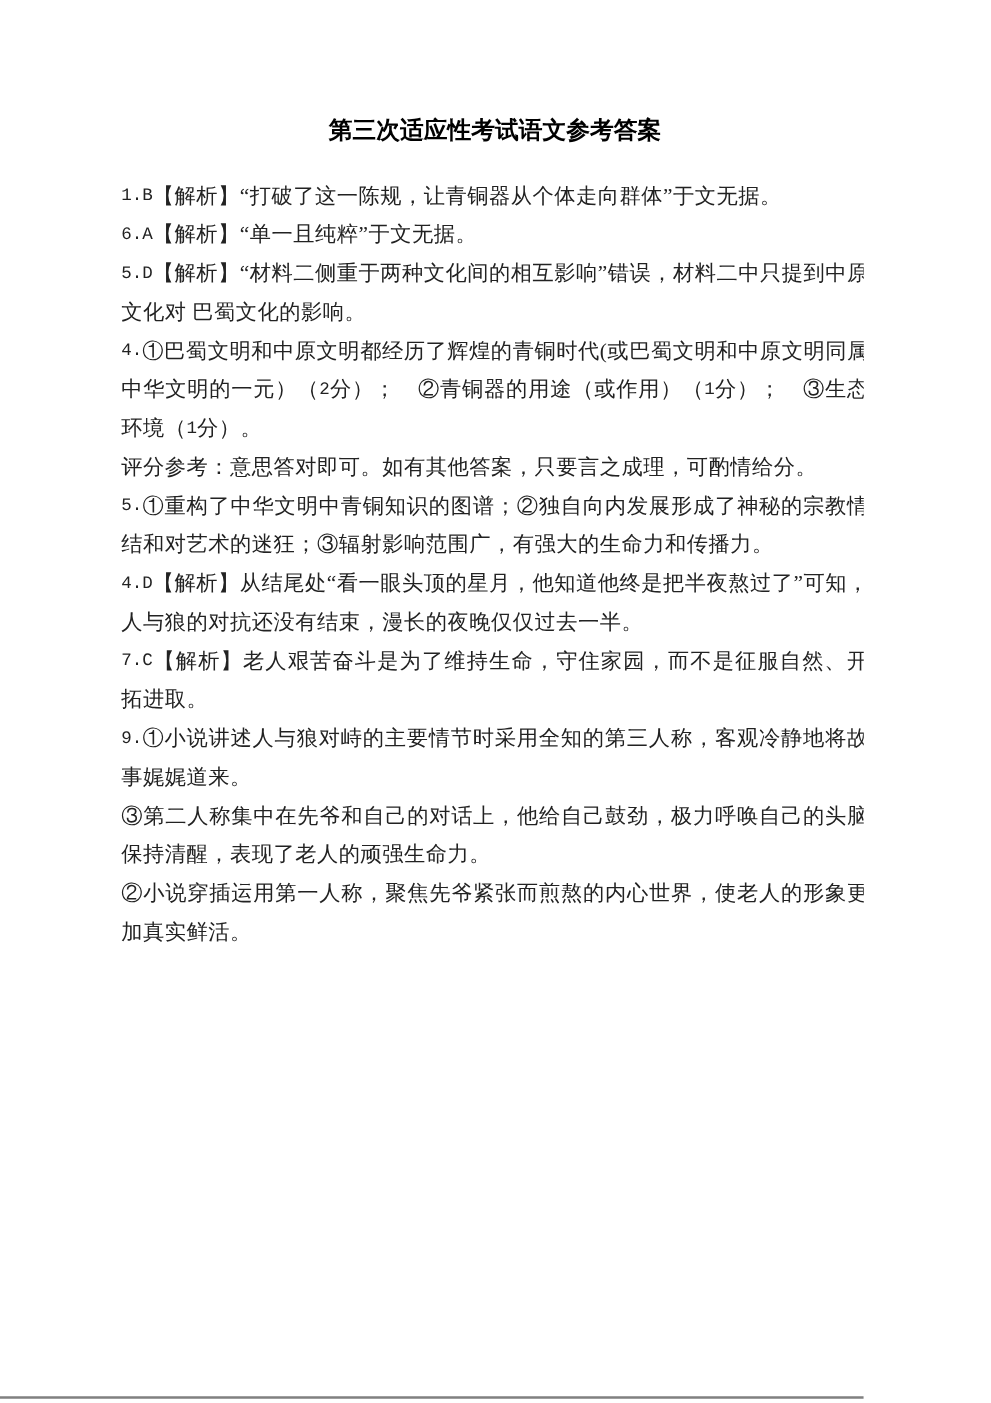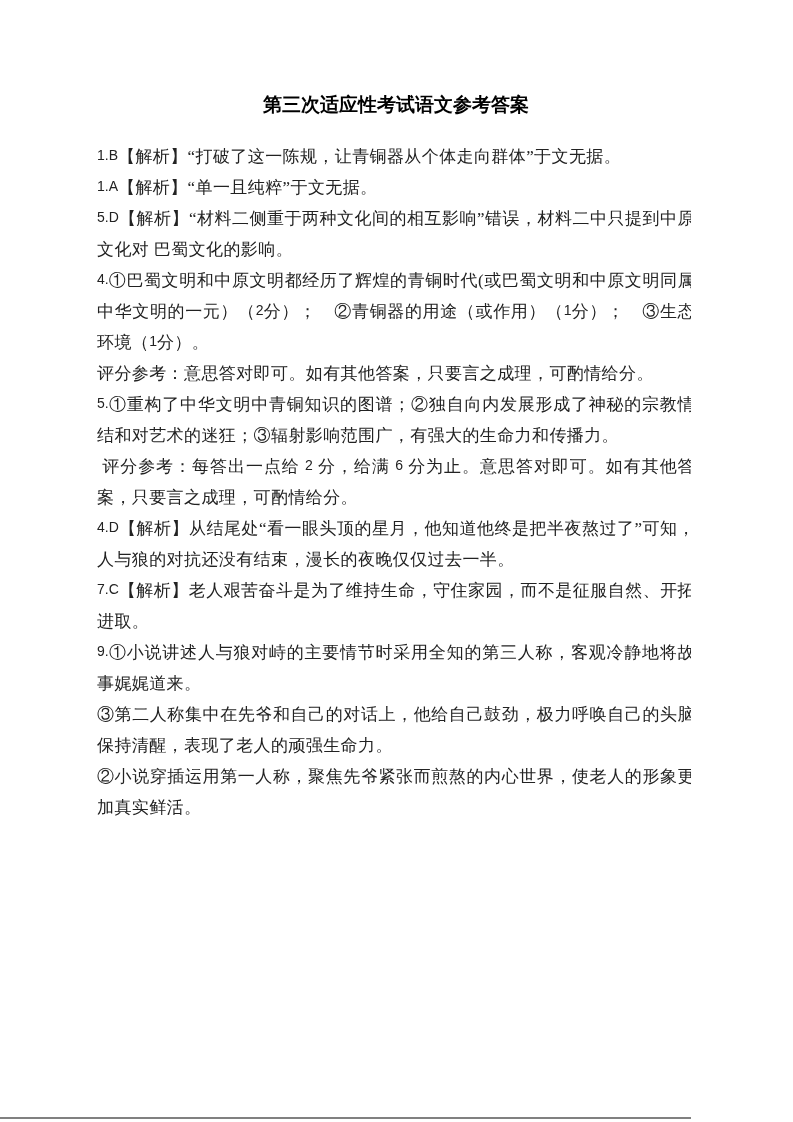--- a/index.html
+++ b/index.html
@@ -30,21 +30,21 @@
   .para {
     margin: 0;
     font-size: 17px;
     line-height: 31px;
     letter-spacing: 0.4px;
     text-align: justify;
     text-justify: inter-ideograph;
     word-break: break-all;
   }
   .latin {
-    font-family: Liberation Sans, sans-serif;
+    font-family: Liberation Mono, monospace;
     font-size: 14px;
     line-height: 1;
     vertical-align: 2px;
     letter-spacing: 0;
   }
   .page-boundary-line {
     position: absolute;
     left: 0;
     right: 0;
     bottom: 3px;
@@ -53,26 +53,25 @@
   }
 </style>
 </head>
 <body>
 
 <div class="page">
   <div class="doc">
     <h1 class="title">第三次适应性考试语文参考答案</h1>
     <div>
         <p class="para"><span class="latin">1.B</span>【解析】“打破了这一陈规，让青铜器从个体走向群体”于文无据。</p>
-        <p class="para"><span class="latin">1.A</span>【解析】“单一且纯粹”于文无据。</p>
+        <p class="para"><span class="latin">6.A</span>【解析】“单一且纯粹”于文无据。</p>
         <p class="para"><span class="latin">5.D</span>【解析】“材料二侧重于两种文化间的相互影响”错误，材料二中只提到中原文化对 巴蜀文化的影响。</p>
         <p class="para"><span class="latin">4.</span>①巴蜀文明和中原文明都经历了辉煌的青铜时代(或巴蜀文明和中原文明同属中华文明的一元）（<span class="latin">2</span>分）；　②青铜器的用途（或作用）（<span class="latin">1</span>分）；　③生态环境（<span class="latin">1</span>分）。</p>
         <p class="para">评分参考：意思答对即可。如有其他答案，只要言之成理，可酌情给分。</p>
         <p class="para"><span class="latin">5.</span>①重构了中华文明中青铜知识的图谱；②独自向内发展形成了神秘的宗教情结和对艺术的迷狂；③辐射影响范围广，有强大的生命力和传播力。</p>
-        <p class="para">&nbsp;评分参考：每答出一点给 <span class="latin">2</span> 分，给满 <span class="latin">6</span> 分为止。意思答对即可。如有其他答案，只要言之成理，可酌情给分。</p>
         <p class="para"><span class="latin">4.D</span>【解析】从结尾处“看一眼头顶的星月，他知道他终是把半夜熬过了”可知，人与狼的对抗还没有结束，漫长的夜晚仅仅过去一半。</p>
         <p class="para"><span class="latin">7.C</span>【解析】老人艰苦奋斗是为了维持生命，守住家园，而不是征服自然、开拓进取。</p>
         <p class="para"><span class="latin">9.</span>①小说讲述人与狼对峙的主要情节时采用全知的第三人称，客观冷静地将故事娓娓道来。</p>
         <p class="para">③第二人称集中在先爷和自己的对话上，他给自己鼓劲，极力呼唤自己的头脑保持清醒，表现了老人的顽强生命力。</p>
         <p class="para">②小说穿插运用第一人称，聚焦先爷紧张而煎熬的内心世界，使老人的形象更加真实鲜活。</p>
       </div>
   </div>
   <div class="page-boundary-line"></div>
 </div>
 

